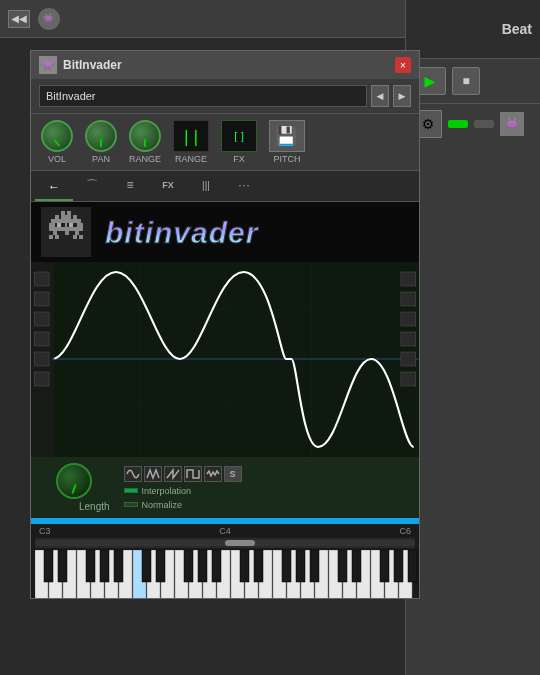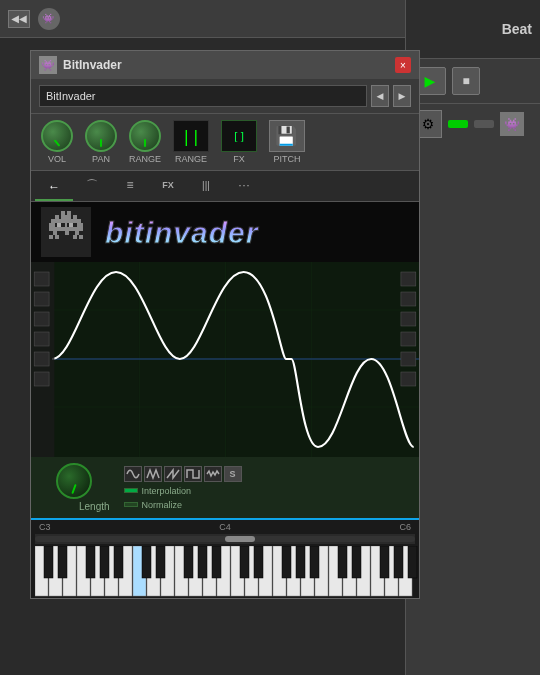--- a/index.html
+++ b/index.html
@@ -501,21 +501,21 @@
       color: #8aaa8a;
       font-size: 9px;
     }
 
     
     .piano-container {
       height: 80px;
       background: #1a1a1a;
       position: relative;
       overflow: hidden;
-      border-top: 2px solid #0ea5e9;
+      border-top: 6px solid #0ea5e9;
     }
 
     .piano-labels {
       display: flex;
       justify-content: space-between;
       padding: 2px 8px;
       background: #1a1a1a;
     }
 
     .piano-key-label {

